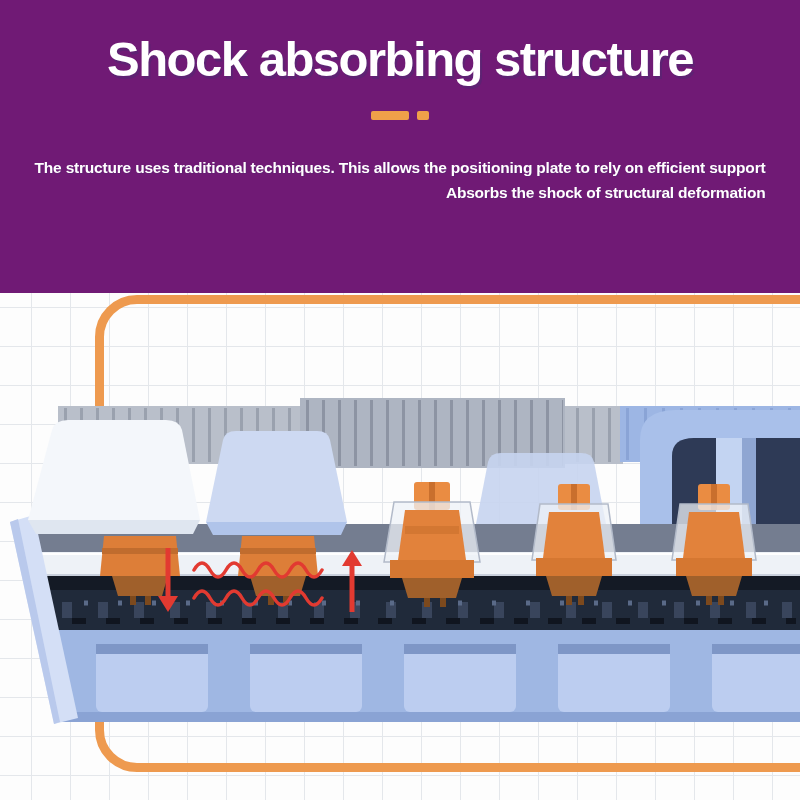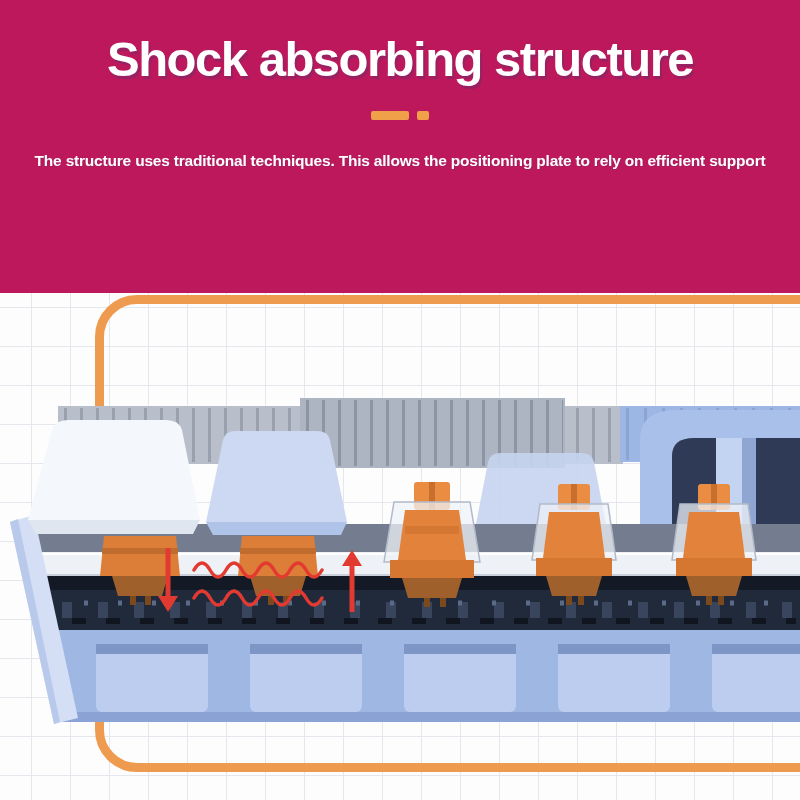--- a/index.html
+++ b/index.html
@@ -11,35 +11,35 @@
   .grid-bg {
     position:absolute; inset:0; background-color:#fdfdfd;
     background-image:
       linear-gradient(#e4e7eb 1px, transparent 1px),
       linear-gradient(90deg, #e4e7eb 1px, transparent 1px);
     background-size:39px 39px;
     background-position:-8px -5px;
   }
   .hero {
     position:absolute; top:0; left:0; width:800px; height:293px;
-    background:#be185d;
+    background:#701a75;
     display:flex; flex-direction:column; align-items:center;
   }
   .hero-title {
     margin-top:32px;
     color:#ffffff; font-size:49px; font-weight:bold;
     letter-spacing:-1.5px; line-height:1.12;
     text-shadow:2px 3px 0 rgba(40,60,110,0.25);
     white-space:nowrap;
   }
   .divider { margin-top:24px; display:flex; align-items:center; gap:8px; }
   .dash-long  { width:38px; height:9px; background:#f0a049; border-radius:2px; }
   .dash-short { width:12px; height:9px; background:#f0a049; border-radius:2px; }
   .desc {
-    margin-top:28px; text-align:right;
+    margin-top:35px; text-align:right;
     color:#ffffff; font-weight:bold; font-size:15.5px;
     letter-spacing:-0.2px; line-height:25px;
     text-shadow:1px 1px 0 rgba(40,60,110,0.18);
   }
   .card {
     position:absolute; left:95px; top:295px;
     width:790px; height:477px;
     border:9px solid #ee9a4f; border-radius:42px;
   }
   .illustration {
@@ -53,20 +53,21 @@
 <div class="grid-bg"></div>
 
 <section class="hero">
   <h1 class="hero-title">Shock absorbing structure</h1>
   <div class="divider">
     <span class="dash-long"></span>
     <span class="dash-short"></span>
   </div>
   <div class="desc">
     <div>The structure uses traditional techniques. This allows the positioning plate to rely on efficient support</div>
+    <div>Absorbs the shock of structural deformation</div>
   </div>
 </section>
 
 <div class="card"></div>
 
 <svg class="illustration" viewBox="0 0 800 340" aria-hidden="true">
 
   <g>
     <rect x="58" y="8" width="565" height="58" fill="#b9bfca"></rect>
     <line x1="64" y1="37" x2="620" y2="37" stroke="#9aa1ae" stroke-width="54" stroke-dasharray="3 13"></line>

